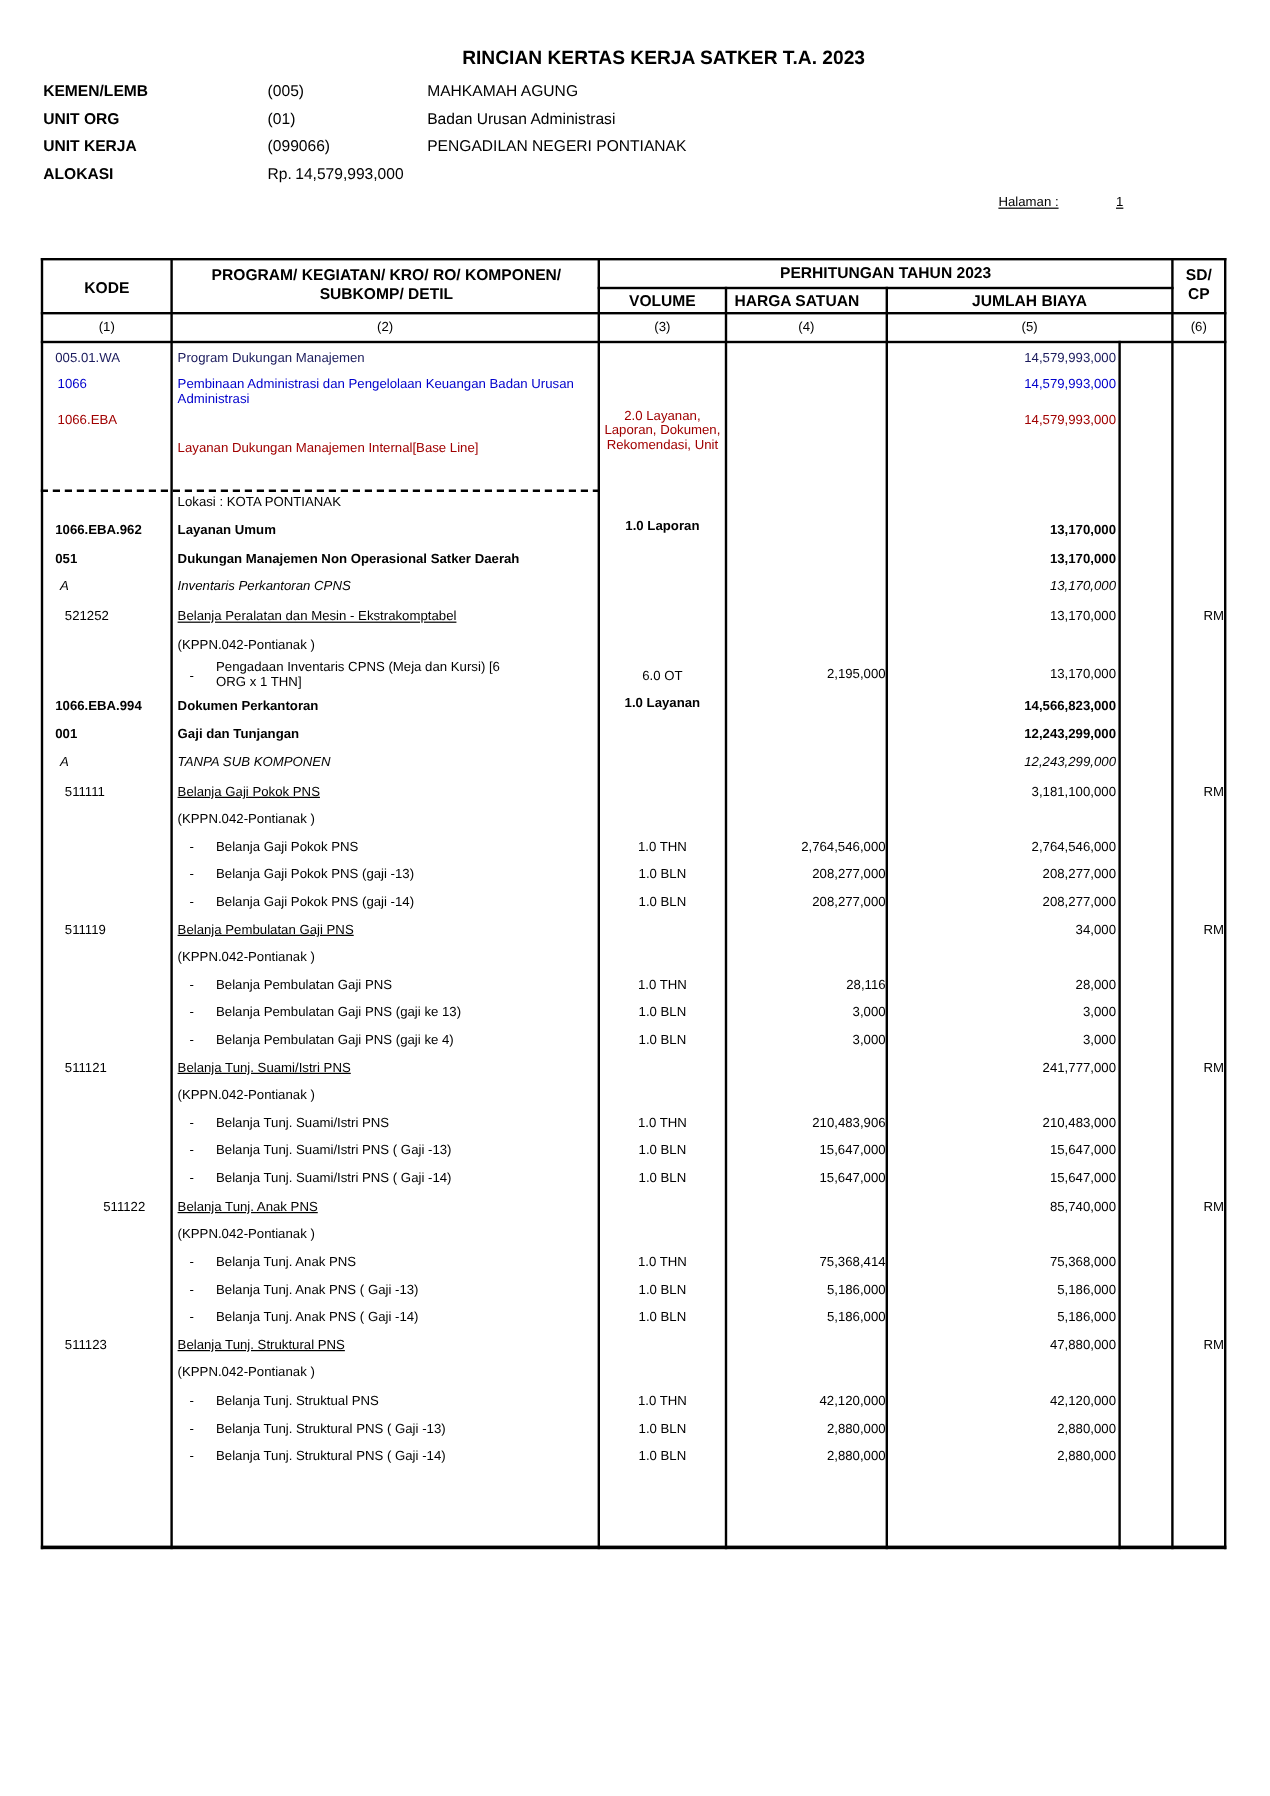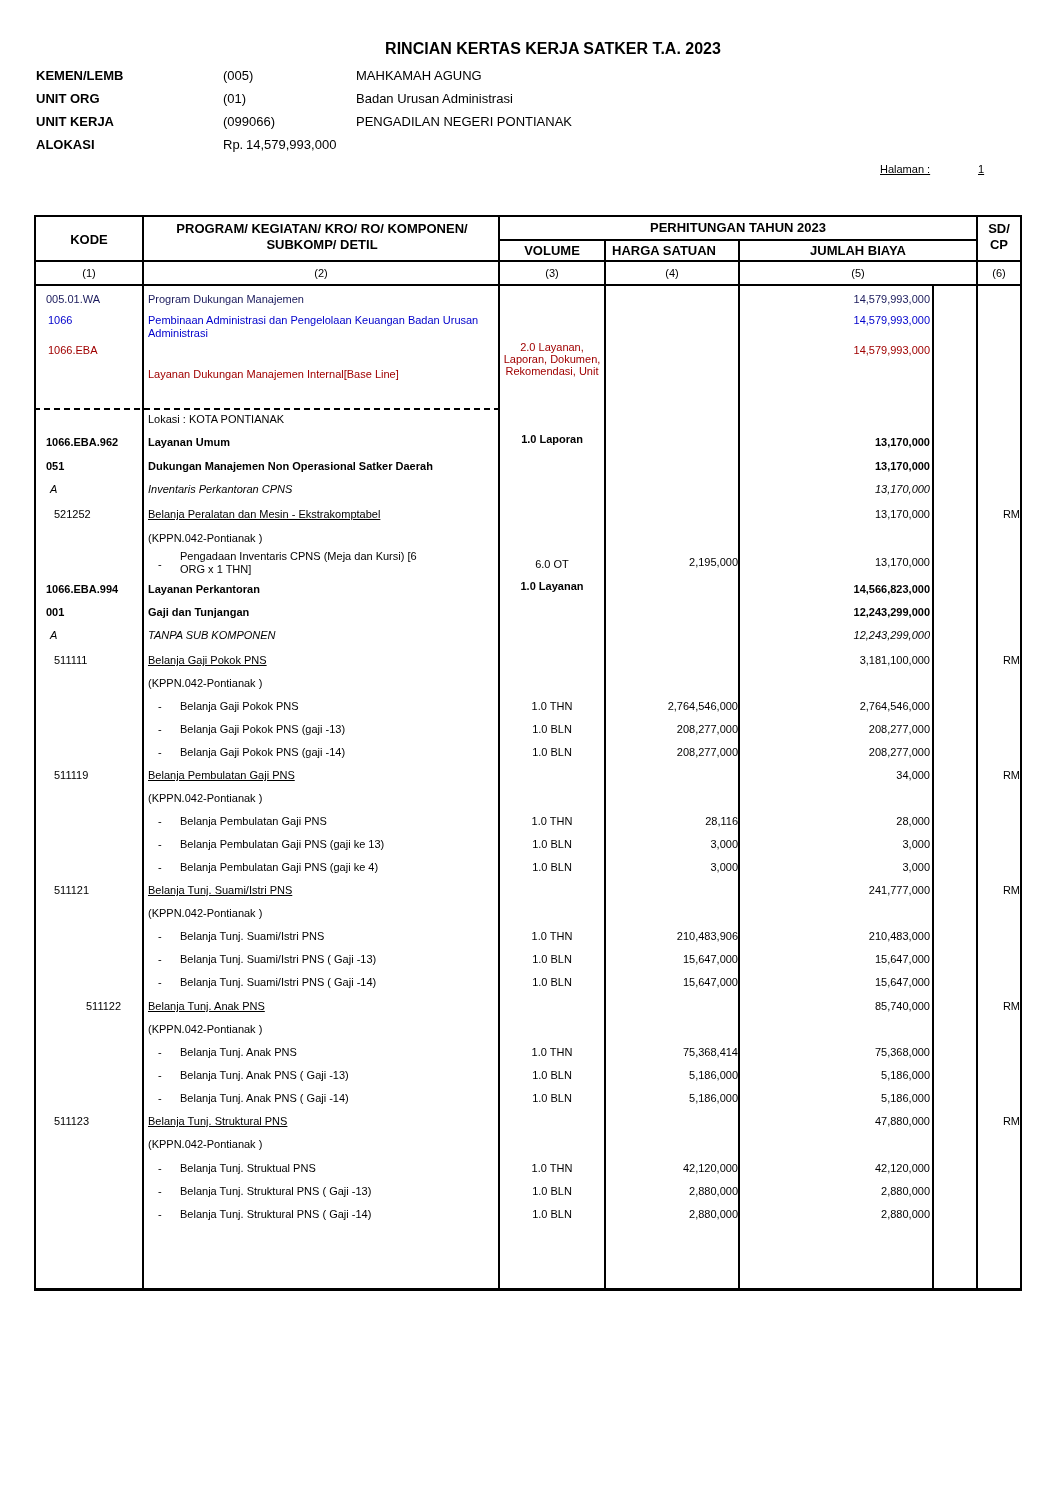--- a/index.html
+++ b/index.html
@@ -5,21 +5,21 @@
   html, body { margin: 0; padding: 0; background: #ffffff; }
   body { width: 1058px; height: 1497px; position: relative; font-family: "Liberation Sans", sans-serif; color: #000; }
   .title { position: absolute; left: 0; width: 1058px; top: 40px; text-align: center; font-size: 16px; font-weight: bold; padding-left: 48px; box-sizing: border-box; }
   .meta { position: absolute; left: 36px; top: 68px; font-size: 13px; }
   .meta-row { position: relative; height: 23px; }
   .meta-row span { position: absolute; top: 0; white-space: nowrap; }
   .meta-key { left: 0; font-weight: bold; }
   .meta-code { left: 176px; margin-left: 11px; }
   .meta-name { left: 320px; }
   .alokasi-amount { left: 210px; }
-  .halaman { position: absolute; top: 163px; left: 880px; font-size: 11px; }
+  .halaman { position: absolute; top: 163px; left: 832px; font-size: 11px; }
   .halaman .lbl { text-decoration: underline; }
   .halaman .num { position: absolute; left: 98px; text-decoration: underline; }
 
   .sheet { position: absolute; left: 34px; top: 183px; width: 988px; height: 1076px; margin-top: 32px; }
   .vline { position: absolute; top: 0; width: 2px; background: #000; }
   .hline { position: absolute; left: 0; height: 2px; background: #000; }
   .hdr { position: absolute; font-size: 13px; font-weight: bold; text-align: center; line-height: 16px; }
   .colnum { position: absolute; font-size: 11px; text-align: center; top: 52px; }
 
   .row { position: absolute; left: 0; width: 988px; font-size: 11px; }
@@ -152,21 +152,21 @@
   </div>
   <div class="row" style="top:335px;">
     <span class="dash" style="top:8px;">-</span>
     <span class="detail-text">Pengadaan Inventaris CPNS (Meja dan Kursi) [6 ORG x 1 THN]</span>
     <span class="vol" style="top:8px;">6.0 OT</span>
     <span class="harga" style="top:6px;">2,195,000</span>
     <span class="jumlah" style="top:6px;">13,170,000</span>
   </div>
   <div class="row bold" style="top:368px;">
     <span class="kode">1066.EBA.994</span>
-    <span class="desc">Layanan Perkantoran</span>
+    <span class="desc">Dokumen Perkantoran</span>
     <span class="vol" style="top:-3px;">1.0 Layanan</span>
     <span class="jumlah">14,566,823,000</span>
   </div>
   <div class="row bold" style="top:391px;">
     <span class="kode">001</span>
     <span class="desc">Gaji dan Tunjangan</span>
     <span class="jumlah">12,243,299,000</span>
   </div>
   <div class="row ital" style="top:414px;">
     <span class="kode" style="left:16px;">A</span>

